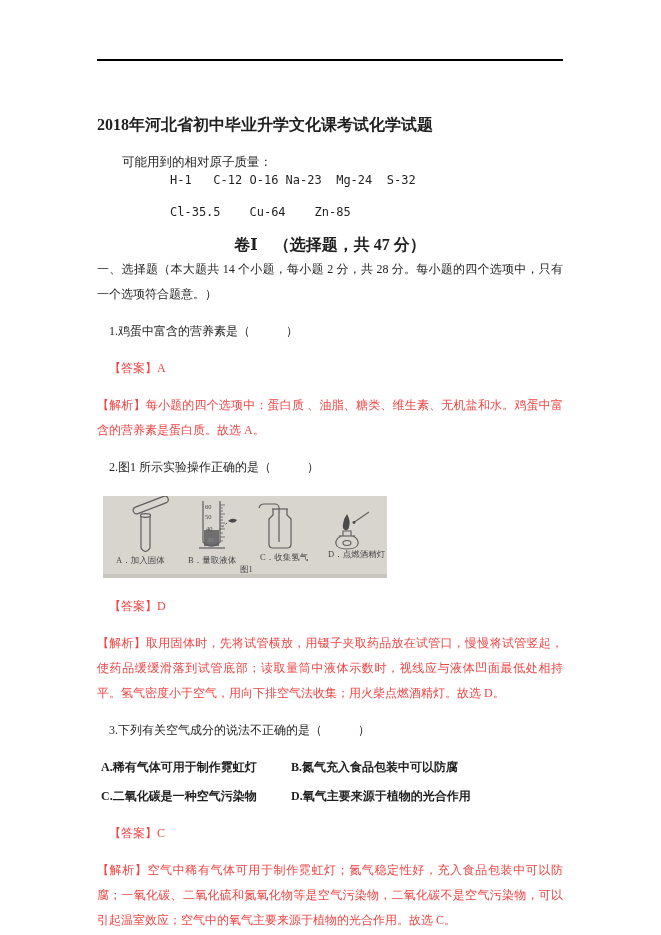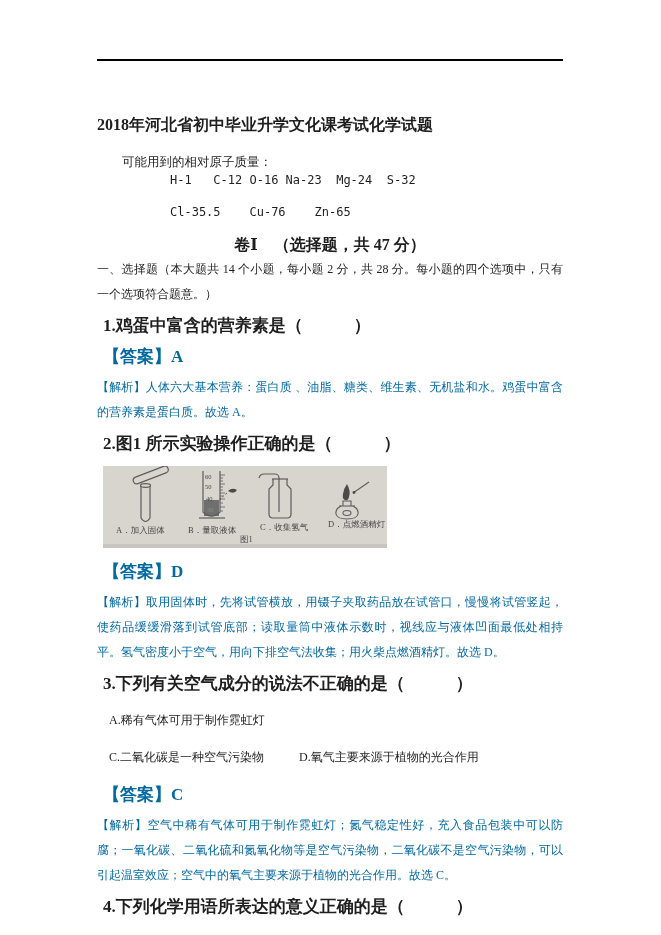--- a/index.html
+++ b/index.html
@@ -19,50 +19,50 @@
   }
   .masses-line { margin: 16px 0 0 0; padding-left: 25px; font-size: 12.5px; line-height: 18px; }
   .masses-line.second { margin-top: 14px; }
   .mono { font-family: "DejaVu Sans Mono", "Liberation Mono", monospace; font-size: 12px; white-space: pre; margin-left: 48px; }
   .part-heading {
     margin: 12px 0 0 0;
     font-size: 16px; line-height: 24px; font-weight: 700;
     text-align: center; white-space: nowrap;
   }
   p.line { margin: 0; font-size: 12px; line-height: 25px; text-align: justify; }
-  p.nowrapline { margin: 6px; font-size: 17px; line-height: 25px; white-space: nowrap; font-weight: bold; }
+  p.nowrapline { margin: 12px; font-size: 12px; line-height: 25px; white-space: nowrap; }
   .intro { margin-top: 10px; }
-  .orange { color: #0369a1; }
+  .orange { color: #ef4444; }
   .opts-inline span { margin-right: 27px; }
   .opts-inline span:last-child { margin-right: 0; }
-  .opt-grid { display: grid; grid-template-columns: 190px 1fr; margin: 12px; font-size: 12px; line-height: 25px; }
+  .opt-grid { display: grid; grid-template-columns: 190px 1fr; margin: 4px; font-size: 12px; line-height: 25px; font-weight: bold; }
   figure.labfig { margin: 5px 0 7px 2px; padding: 4px; width: 284px; height: 82px; }
   .labfig svg { display: block; }
   .figtext { font-family: "Liberation Serif", "DejaVu Serif", serif; fill: #474747; }
 </style>
 </head>
 <body>
 
 <div class="content">
 
   <div class="top-rule"></div>
 
   <h1 class="doc-title">2018年河北省初中毕业升学文化课考试化学试题</h1>
 
   <p class="masses-line"><span>可能用到的相对原子质量：</span><span class="mono">H-1   C-12 O-16 Na-23  Mg-24  S-32</span></p>
 
-  <p class="masses-line second"><span class="mono">Cl-35.5    Cu-76    Zn-65</span></p>
+  <p class="masses-line second"><span class="mono">Cl-35.5    Cu-64    Zn-85</span></p>
 
   <h2 class="part-heading">卷Ⅰ　（选择题，共 47 分）</h2>
 
   <p class="line intro">一、选择题（本大题共 14 个小题，每小题 2 分，共 28 分。每小题的四个选项中，只有一个选项符合题意。）</p>
 
   <p class="nowrapline">1.鸡蛋中富含的营养素是（　　　）</p>
   <p class="nowrapline orange">【答案】A</p>
-  <p class="line orange">【解析】人体六大基本营养：蛋白质 、油脂、糖类、维生素、无机盐和水。鸡蛋中富含的营养素是蛋白质。故选 A。</p>
+  <p class="line orange">【解析】每小题的四个选项中：蛋白质 、油脂、糖类、维生素、无机盐和水。鸡蛋中富含的营养素是蛋白质。故选 A。</p>
 
   <p class="nowrapline">2.图1 所示实验操作正确的是（　　　）</p>
 
   <figure class="labfig">
     <svg width="284" height="82" viewBox="0 0 284 82" xmlns="http://www.w3.org/2000/svg">
       <rect x="0" y="0" width="284" height="82" fill="#d8d5cf"></rect>
       <rect x="0" y="78" width="284" height="4" fill="#c9c6bf"></rect>
 
       <g stroke="#5d5d5d" stroke-width="1.2" fill="none">
         <path d="M38,20 L38,52 Q42.5,59 47,52 L47,20"></path>
@@ -128,20 +128,21 @@
       <text class="figtext" x="137" y="76" font-size="8.5">图1</text>
     </svg>
   </figure>
 
   <p class="nowrapline orange">【答案】D</p>
   <p class="line orange">【解析】取用固体时，先将试管横放，用镊子夹取药品放在试管口，慢慢将试管竖起，使药品缓缓滑落到试管底部；读取量筒中液体示数时，视线应与液体凹面最低处相持平。氢气密度小于空气，用向下排空气法收集；用火柴点燃酒精灯。故选 D。</p>
 
   <p class="nowrapline">3.下列有关空气成分的说法不正确的是（　　　）</p>
   <div class="opt-grid">
     <span>A.稀有气体可用于制作霓虹灯</span>
+    <span>B.氮气充入食品包装中可以防腐</span>
   </div>
   <div class="opt-grid">
     <span>C.二氧化碳是一种空气污染物</span>
     <span>D.氧气主要来源于植物的光合作用</span>
   </div>
   <p class="nowrapline orange">【答案】C</p>
   <p class="line orange">【解析】空气中稀有气体可用于制作霓虹灯；氮气稳定性好，充入食品包装中可以防腐；一氧化碳、二氧化硫和氮氧化物等是空气污染物，二氧化碳不是空气污染物，可以引起温室效应；空气中的氧气主要来源于植物的光合作用。故选 C。</p>
 
   <p class="nowrapline">4.下列化学用语所表达的意义正确的是（　　　）</p>
 

